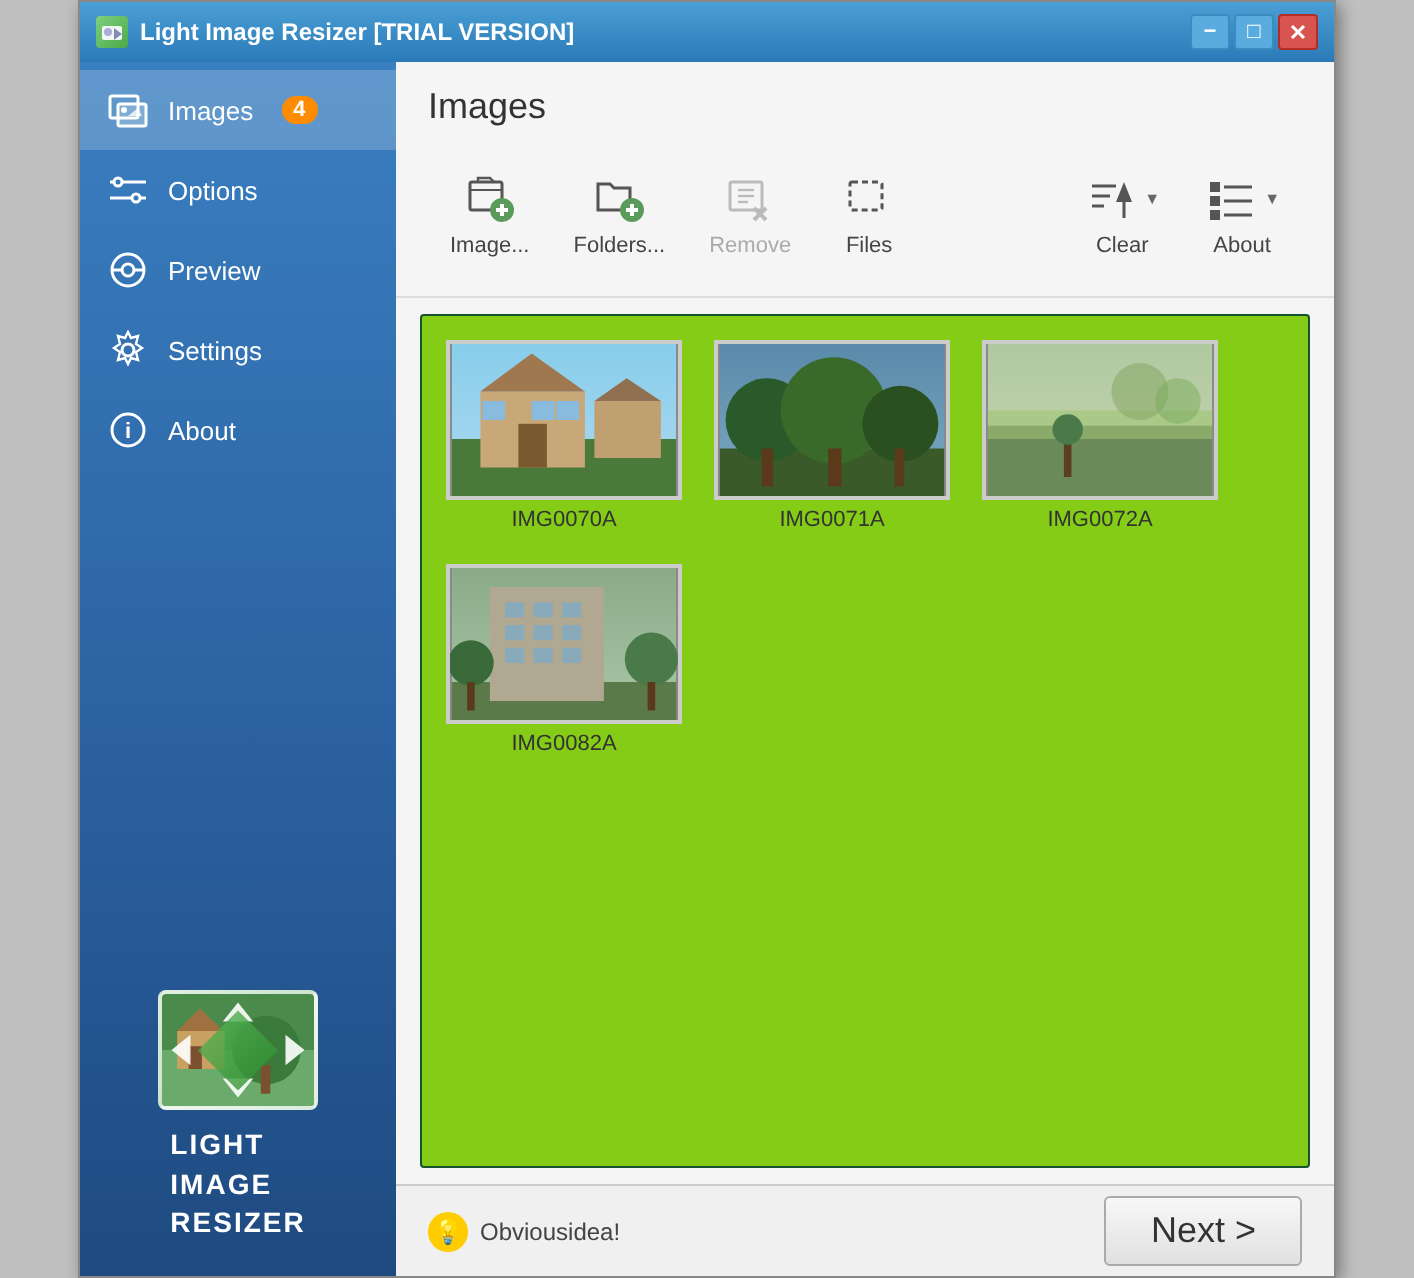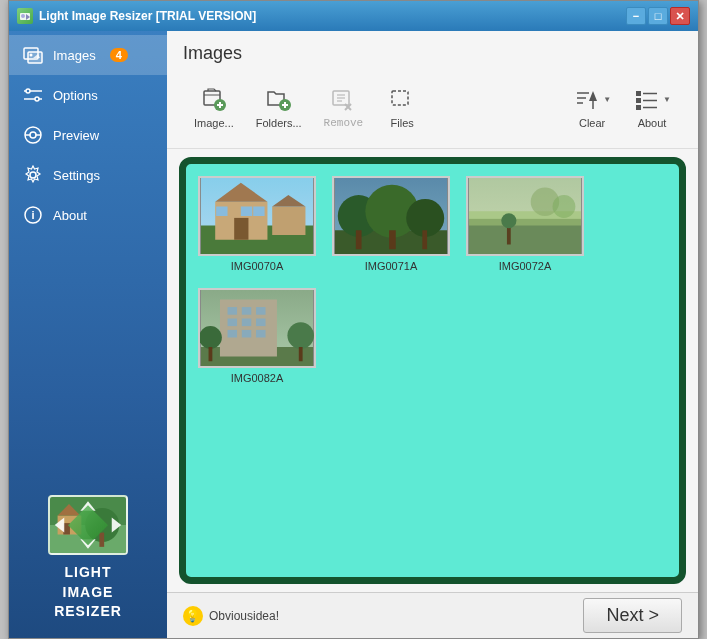--- a/index.html
+++ b/index.html
@@ -8,21 +8,21 @@
       font-size: 12px;
       background: #c0c0c0;
       display: flex;
       justify-content: center;
       align-items: center;
       width: 707px;
       height: 639px;
       overflow: hidden;
     }
     .window {
-      width: 691px;
+      width: 629px;
       height: 639px;
       background: #f0f0f0;
       border: 1px solid #888;
       box-shadow: 2px 2px 8px rgba(0,0,0,0.4);
       display: flex;
       flex-direction: column;
     }
     
     .title-bar {
       height: 30px;
@@ -137,21 +137,21 @@
       width: 40px;
       height: 40px;
       background: linear-gradient(135deg, #5ab85a, #2a8a2a);
       clip-path: polygon(50% 0%, 100% 50%, 50% 100%, 0% 50%);
       opacity: 0.8;
     }
     .logo-text {
       color: white;
       font-size: 14px;
       font-weight: bold;
-      text-align: center;
+      text-align: left;
       line-height: 1.4;
       letter-spacing: 1px;
       margin-top: 8px;
     }
     .bulb-icon {
       width: 20px;
       height: 20px;
       background: #ffcc00;
       border-radius: 50%;
       display: flex;
@@ -192,21 +192,21 @@
       justify-content: center;
       padding: 6px 10px;
       cursor: pointer;
       border-radius: 3px;
       min-width: 56px;
       gap: 4px;
       color: #444;
       font-size: 11px;
       border: 1px solid transparent;
     }
-    .tool-btn.disabled { color: #aaa; cursor: default; font-family: Liberation Mono, monospace; }
+    .tool-btn.disabled { color: #aaa; cursor: default; }
     .tool-icon {
       width: 28px;
       height: 28px;
       display: flex;
       align-items: center;
       justify-content: center;
     }
     .toolbar-spacer { flex: 1; }
     .split-main {
       display: flex;
@@ -215,24 +215,24 @@
     }
     .dropdown-arrow {
       font-size: 8px;
       color: #666;
     }
     
     .image-area {
       flex: 1;
       overflow-y: auto;
       padding: 12px;
-      background: #5eead4;
+      background: #84cc16;
       margin: 8px 12px;
-      border: 7px solid #14532d;
-      border-radius: 12px;
+      border: 1px solid #14532d;
+      border-radius: 2px;
     }
     .image-grid {
       display: flex;
       flex-wrap: wrap;
       gap: 16px;
     }
     .image-item {
       display: flex;
       flex-direction: column;
       align-items: center;

